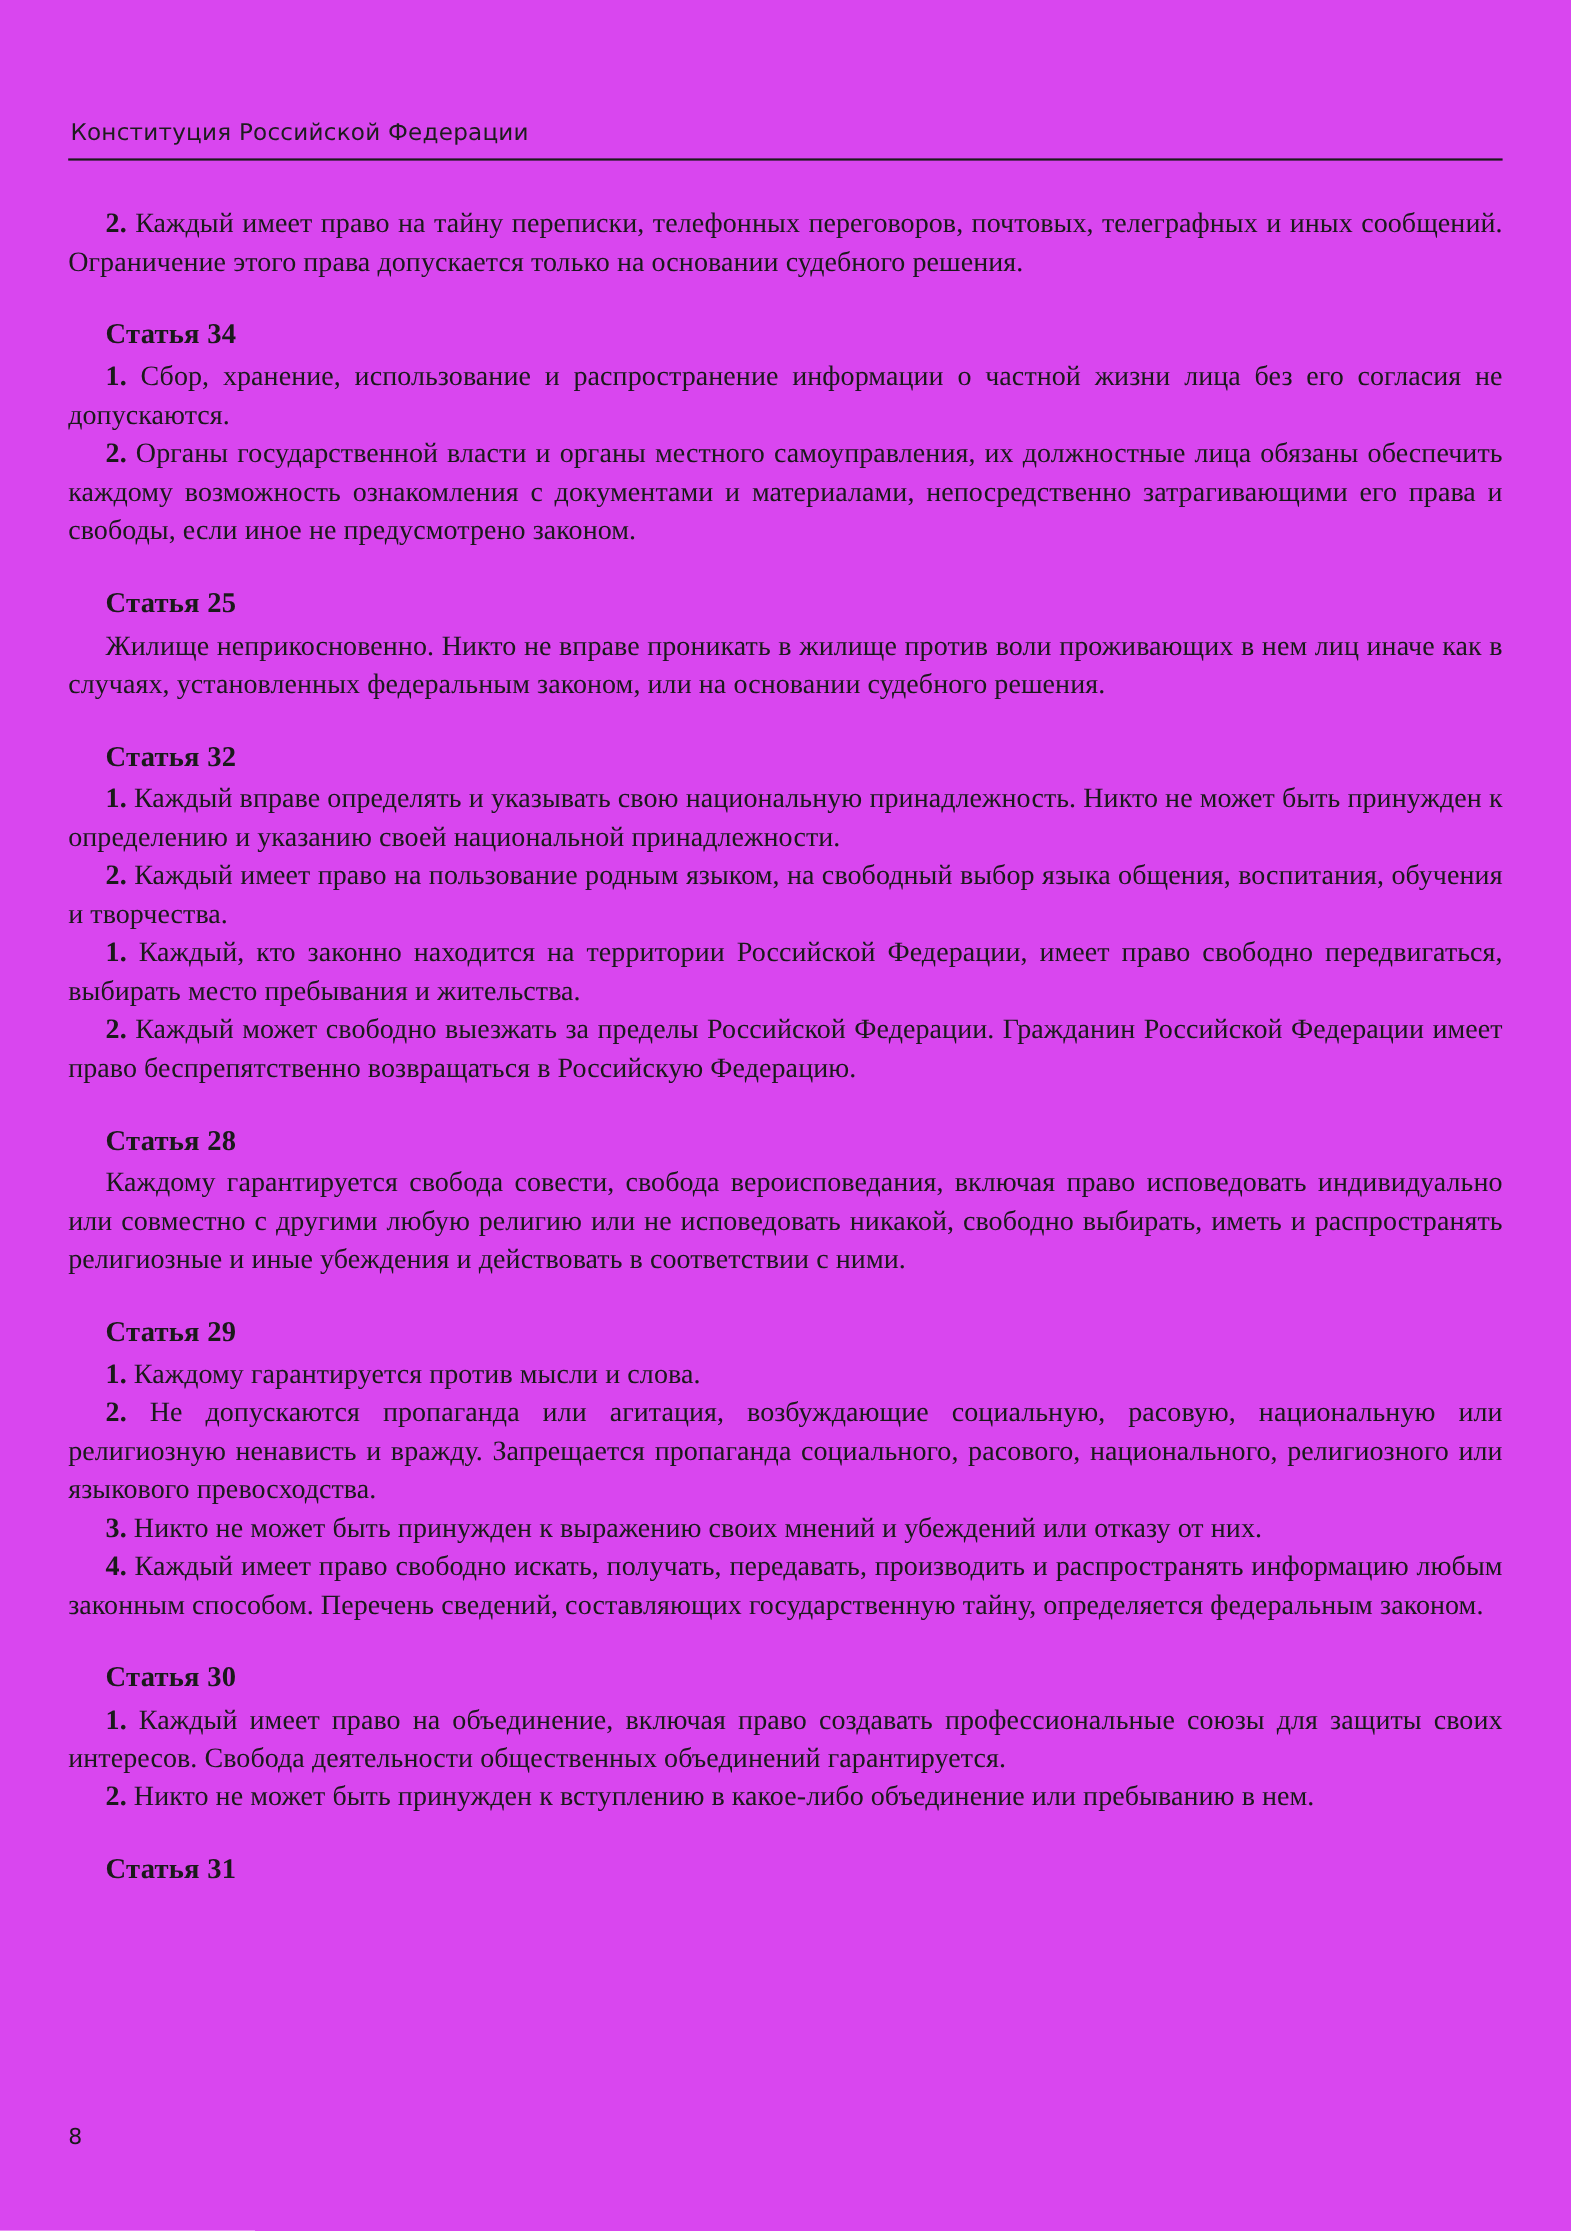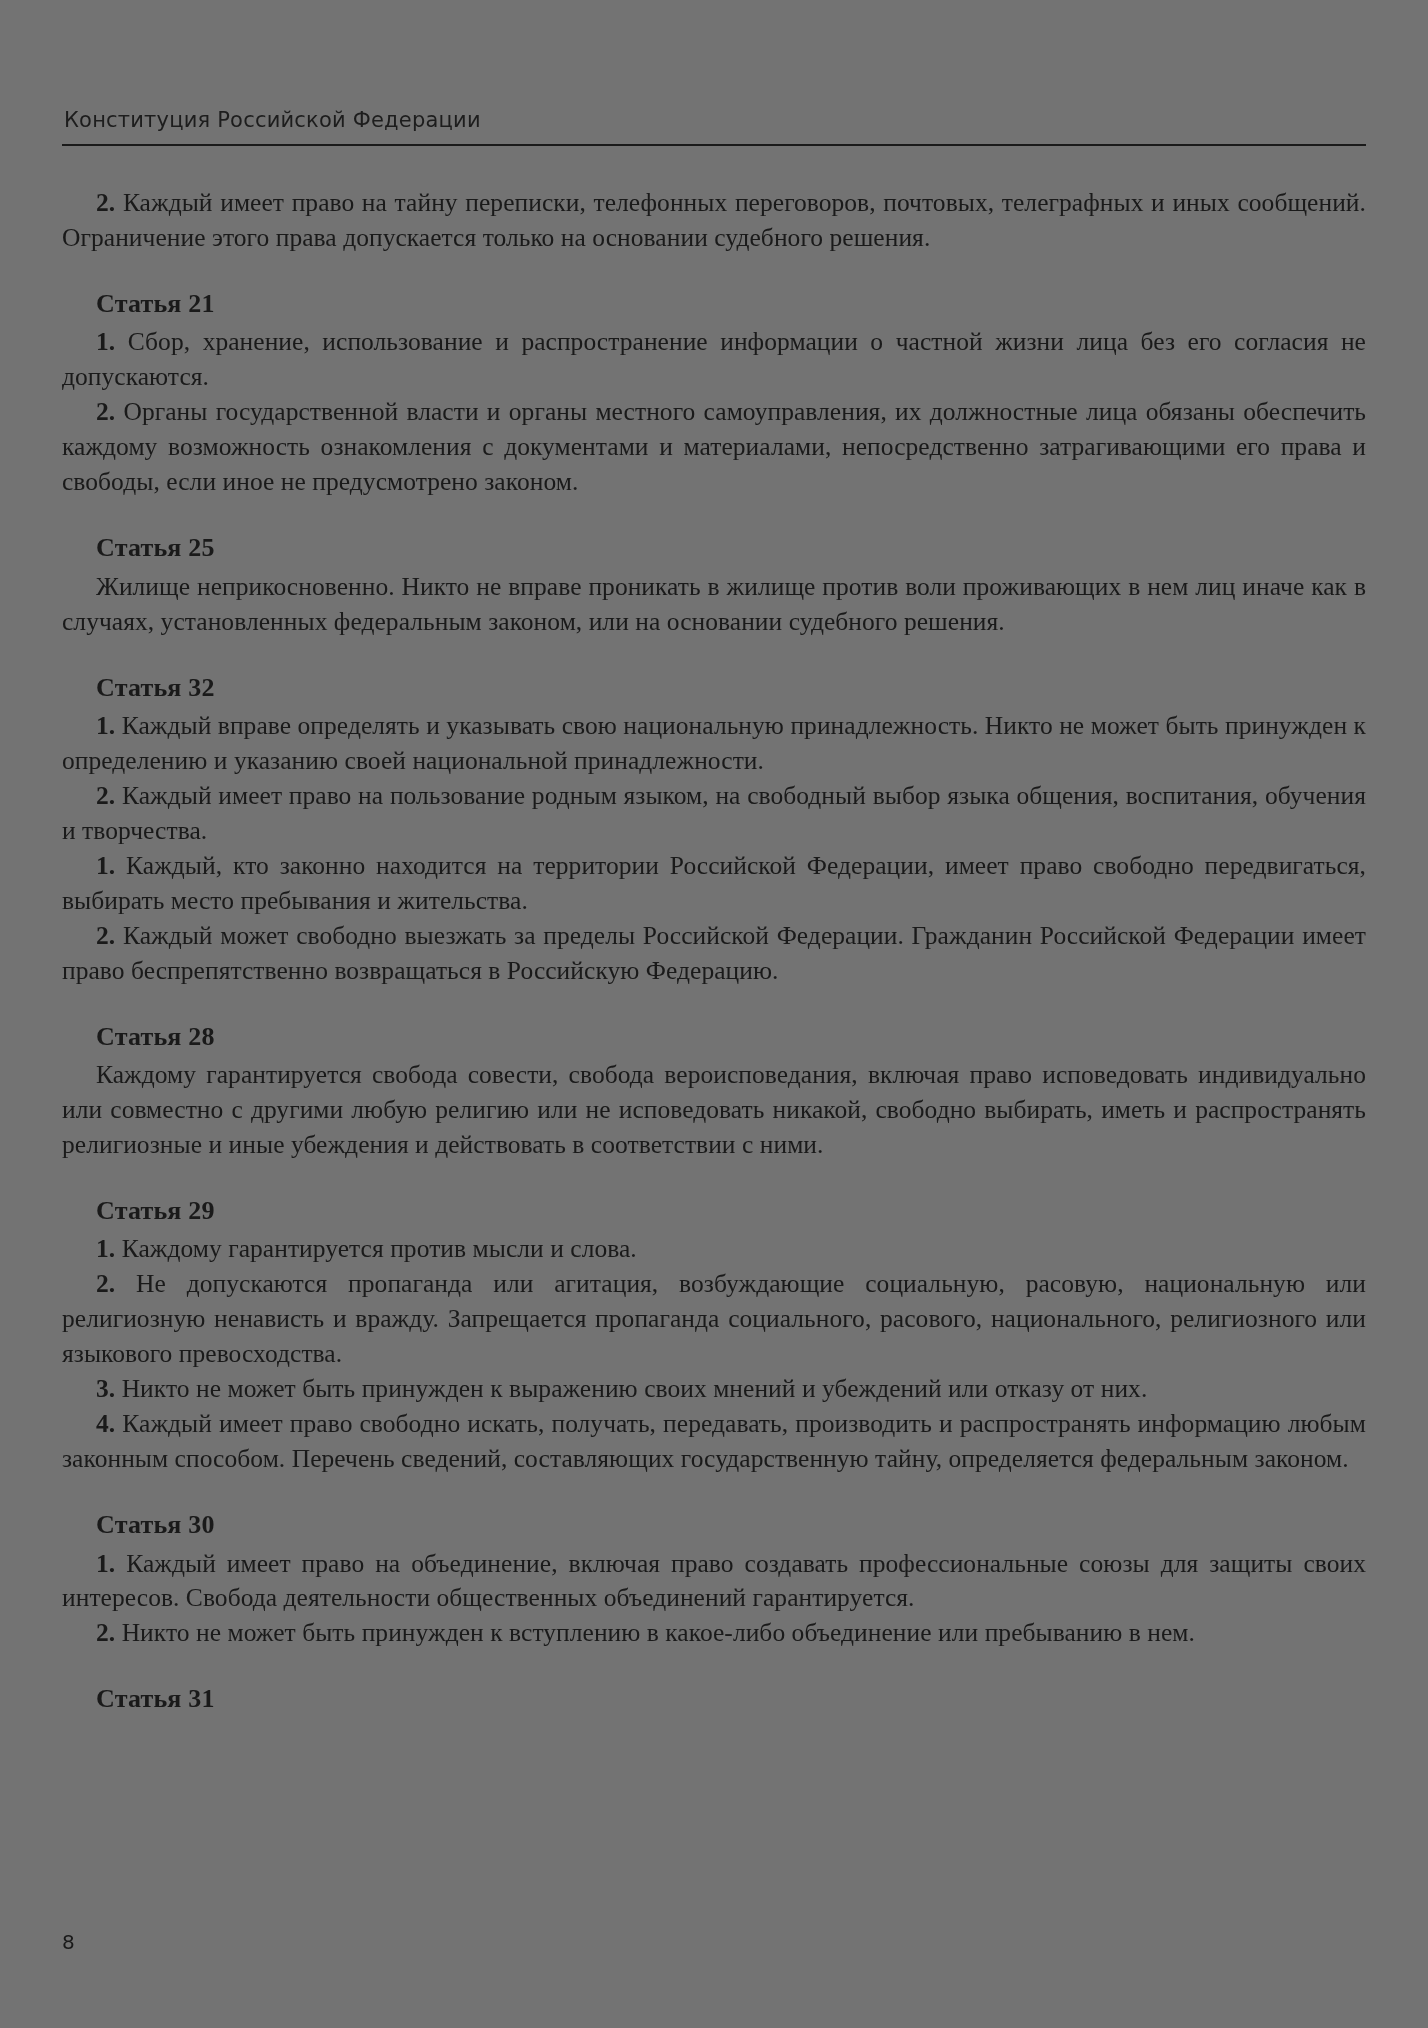--- a/index.html
+++ b/index.html
@@ -5,21 +5,21 @@
   html, body {
     margin: 0;
     padding: 0;
     background: #ffffff;
   }
   .page {
     position: relative;
     width: 1428px;
     height: 2028px;
     margin: 0 auto;
-    background: #737373;
+    background: #d946ef;
     font-family: "Liberation Serif", serif;
     color: #1a1a1a;
     box-sizing: border-box;
   }
   .content {
     position: absolute;
     left: 62px;
     top: 108px;
     width: 1304px;
   }
@@ -83,21 +83,21 @@
     <div class="running-head">Конституция Российской Федерации</div>
     <div class="head-rule"></div>
 
     <div class="body-text">
 
       <div class="block first-block">
         <p><span class="num">2.</span><span> Каждый имеет право на тайну переписки, телефонных переговоров, почтовых, телеграфных и иных сообщений. Ограничение этого права допускается только на основании судебного решения.</span></p>
       </div>
 
       <div>
-        <div class="art-title">Статья 21</div>
+        <div class="art-title">Статья 34</div>
         <p><span class="num">1.</span><span> Сбор, хранение, использование и распространение информации о частной жизни лица без его согласия не допускаются.</span></p>
         <p><span class="num">2.</span><span> Органы государственной власти и органы местного самоуправления, их должностные лица обязаны обеспечить каждому возможность ознакомления с документами и материалами, непосредственно затрагивающими его права и свободы, если иное не предусмотрено законом.</span></p>
       </div>
 
       <div>
         <div class="art-title">Статья 25</div>
         <p><span class="num"></span><span>Жилище неприкосновенно. Никто не вправе проникать в жилище против воли проживающих в нем лиц иначе как в случаях, установленных федеральным законом, или на основании судебного решения.</span></p>
       </div>
 
       <div>

